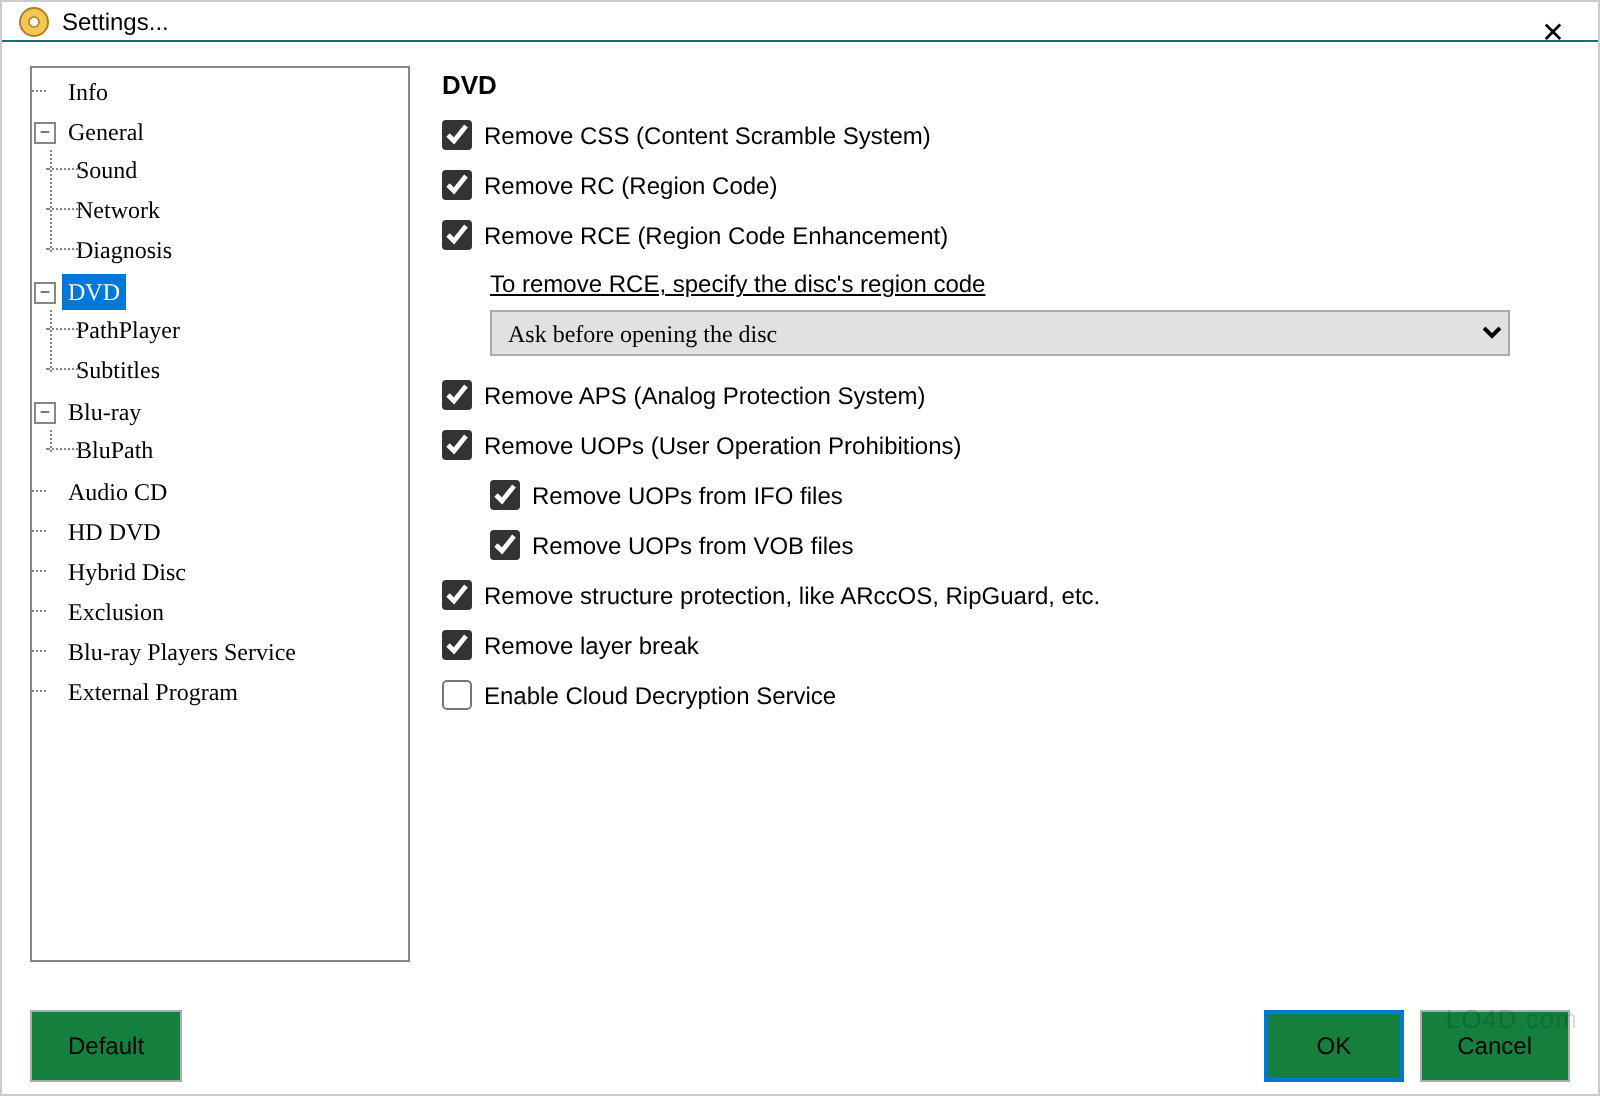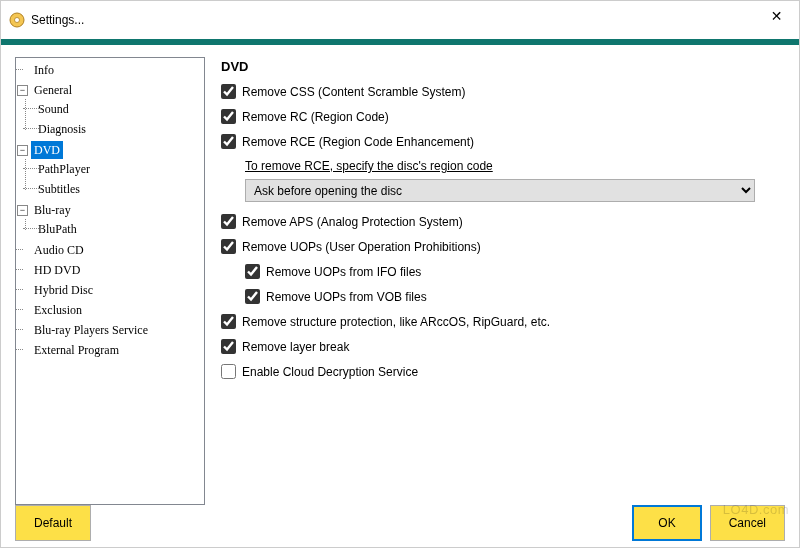--- a/index.html
+++ b/index.html
@@ -7,23 +7,23 @@
   font-family: "Segoe UI", Tahoma, sans-serif;
   font-size: 12px;
   background: #fff;
   width: 800px;
   height: 548px;
   overflow: hidden;
   position: relative;
   border: 1px solid #ccc;
 }
 .titlebar {
-  height: 44px;
+  height: 20px;
   background: #fff;
-  border-bottom: 6px solid #0f766e;
+  border-bottom: 1px solid #0f766e;
   display: flex;
   align-items: center;
   padding: 0 8px;
   position: relative;
 }
 .titlebar .icon {
   width: 16px; height: 16px; margin-right: 6px;
   display: inline-flex; align-items: center; justify-content: center;
 }
 .titlebar .title { font-size: 12px; }
@@ -92,32 +92,32 @@
   accent-color: #333;
 }
 .opt label { cursor: pointer; text-align: center; }
 .sub-indent { margin-left: 24px; }
 .sub-text { margin-left: 24px; margin-bottom: 6px; text-decoration: underline; }
 .dropdown {
   margin-left: 24px; margin-bottom: 12px;
   width: 510px;
 }
 .dropdown select {
-  width: 100%; height: 23px; font-family: Liberation Sans, sans-serif; font-size: 12px;
+  width: 100%; height: 23px; font-family: Liberation Serif, serif; font-size: 12px;
   background: #e1e1e1; border: 1px solid #adadad;
   padding: 0 4px; cursor: pointer;
 }
 .footer {
   position: absolute; bottom: 0; left: 0; right: 0; height: 48px;
   display: flex; align-items: center;
   padding: 0 14px;
 }
 .btn {
   font-family: inherit; font-size: 12px;
-  background: #fde047; border: 1px solid #adadad;
+  background: #15803d; border: 1px solid #adadad;
   height: 36px; padding: 0 18px; cursor: pointer;
 }
 .btn.primary { border: 2px solid #0078d7; padding: 0 24px; }
 .footer-spacer { flex: 1; }
 .footer .btn + .btn { margin-left: 8px; }
 .watermark {
   position: absolute; right: 10px; bottom: 30px;
   color: rgba(0,0,0,0.15); font-size: 13px; font-weight: 500;
   letter-spacing: 0.5px; pointer-events: none;
 }
@@ -155,20 +155,26 @@
         <ul class="child-indent">
           <li class="tree-item">
               <div class="tree-row">
                 <span class="child-row"></span>
                 <span class="tree-label">Sound</span>
               </div>
             </li>
           <li class="tree-item">
               <div class="tree-row">
                 <span class="child-row"></span>
+                <span class="tree-label">Network</span>
+              </div>
+            </li>
+          <li class="tree-item">
+              <div class="tree-row">
+                <span class="child-row"></span>
                 <span class="tree-label">Diagnosis</span>
               </div>
             </li>
         </ul>
       </li>
       <li class="tree-item">
         <div class="tree-row">
             <span class="expander">−</span>
             <span class="tree-label selected">DVD</span>
           </div>

